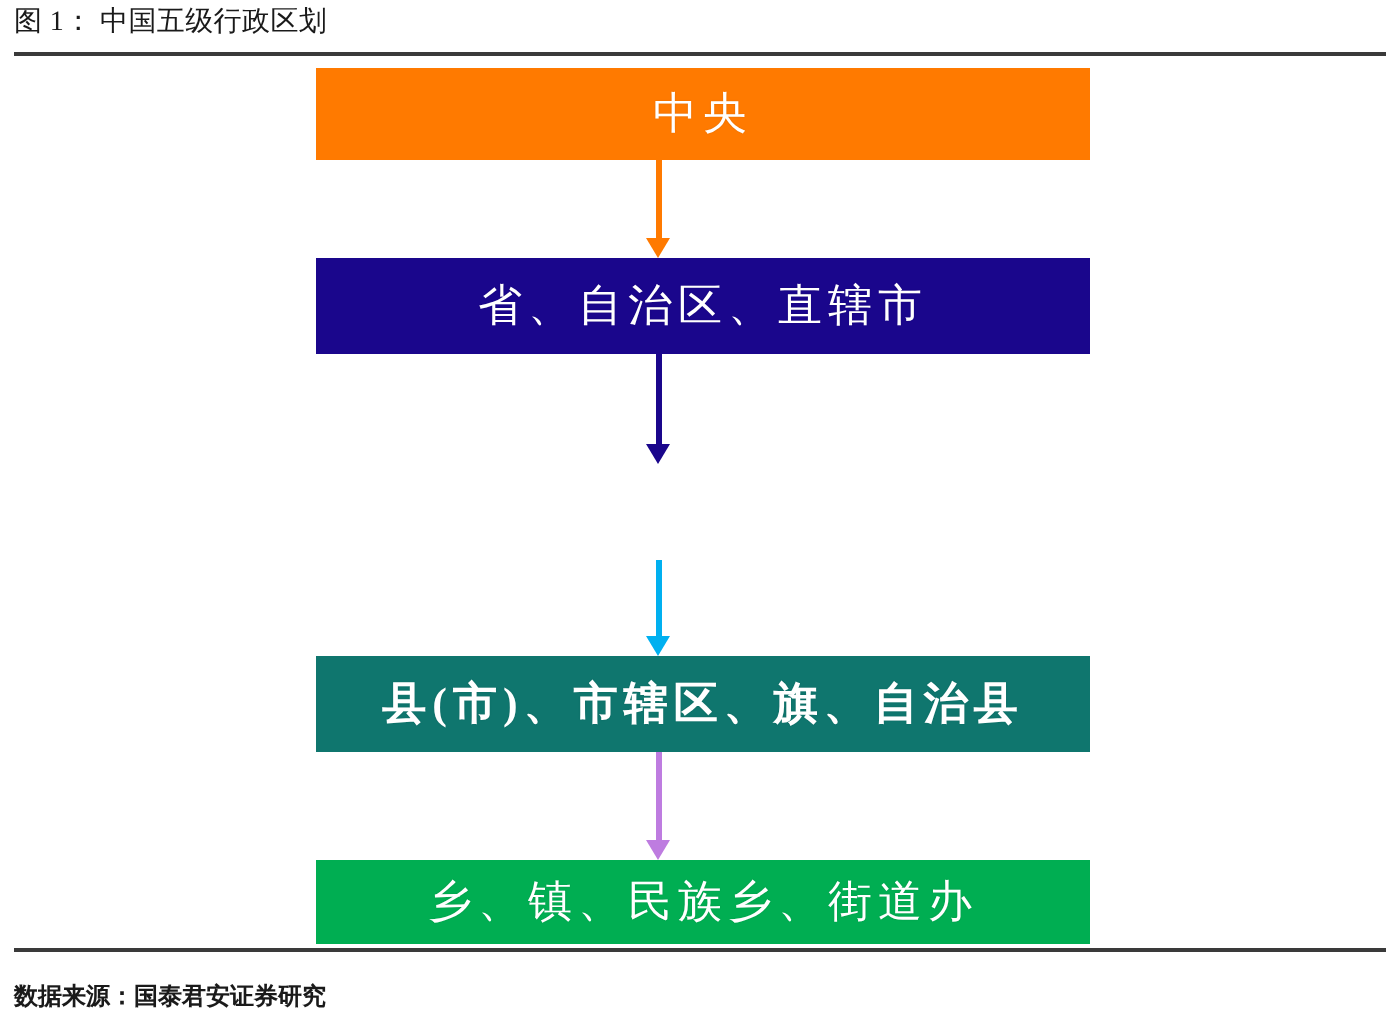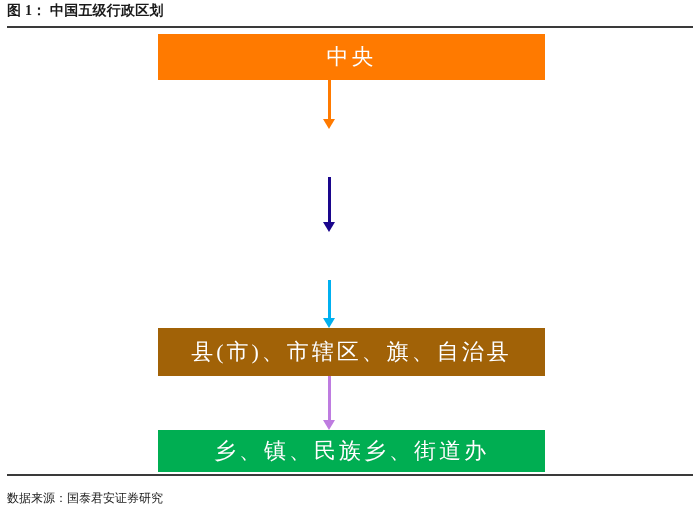--- a/index.html
+++ b/index.html
@@ -15,21 +15,21 @@
     overflow: hidden;
   }
 
   
   #figure-title {
     position: absolute;
     left: 7px;
     top: 2px;
     font-family: "Liberation Serif", "DejaVu Serif", serif;
     font-size: 14px;
-    font-weight: bold;
+    font-weight: normal;
     color: #1a1a1a;
     letter-spacing: 0.2px;
     white-space: nowrap;
   }
 
   
   .rule {
     position: absolute;
     left: 7px;
     width: 686px;
@@ -44,21 +44,21 @@
     height: 2px;
   }
 
   
   #source-note {
     position: absolute;
     left: 7px;
     top: 490px;
     font-family: "Liberation Serif", "DejaVu Serif", serif;
     font-size: 12px;
-    font-weight: normal;
+    font-weight: bold;
     color: #1a1a1a;
     white-space: nowrap;
   }
 
   
   #diagram {
     position: absolute;
     left: 0;
     top: 0;
     width: 700px;
@@ -111,31 +111,32 @@
 <div class="rule" id="rule-top" style="background: rgb(58, 58, 58);"></div>
 
 <div id="diagram">
 
   <div class="level-box" style="left: 158px; top: 34px; width: 387px; height: 46px; background: rgb(255, 122, 0); color: rgb(255, 255, 255);">中央</div>
   <div class="connector" style="left: 329px; top: 80px; height: 49px;">
     <div class="stem" style="height: 40px; background: rgb(255, 122, 0);"></div>
     <div class="head" style="border-top: 10px solid rgb(255, 122, 0);"></div>
   </div>
 
+  <div class="level-box" style="left: 158px; top: 129px; width: 387px; height: 48px; background: rgb(26, 6, 140); color: rgb(255, 255, 255);">省、自治区、直辖市</div>
   <div class="connector" style="left: 329px; top: 177px; height: 55px;">
     <div class="stem" style="height: 46px; background: rgb(26, 6, 140);"></div>
     <div class="head" style="border-top: 10px solid rgb(26, 6, 140);"></div>
   </div>
 
   <div class="connector" style="left: 329px; top: 280px; height: 48px;">
     <div class="stem" style="height: 39px; background: rgb(0, 176, 240);"></div>
     <div class="head" style="border-top: 10px solid rgb(0, 176, 240);"></div>
   </div>
 
-  <div class="level-box" style="left: 158px; top: 328px; width: 387px; height: 48px; background: #a16207; color: rgb(255, 255, 255);">县(市)、市辖区、旗、自治县</div>
+  <div class="level-box" style="left: 158px; top: 328px; width: 387px; height: 48px; background: #0f766e; color: rgb(255, 255, 255); font-weight: bold;">县(市)、市辖区、旗、自治县</div>
   <div class="connector" style="left: 329px; top: 376px; height: 54px;">
     <div class="stem" style="height: 45px; background: rgb(190, 124, 224);"></div>
     <div class="head" style="border-top: 10px solid rgb(190, 124, 224);"></div>
   </div>
 
   <div class="level-box" style="left: 158px; top: 430px; width: 387px; height: 42px; background: rgb(0, 174, 82); color: rgb(255, 255, 255); text-align: center;">乡、镇、民族乡、街道办</div>
 
 </div>
 
 <div class="rule" id="rule-bottom" style="background: rgb(58, 58, 58);"></div>

